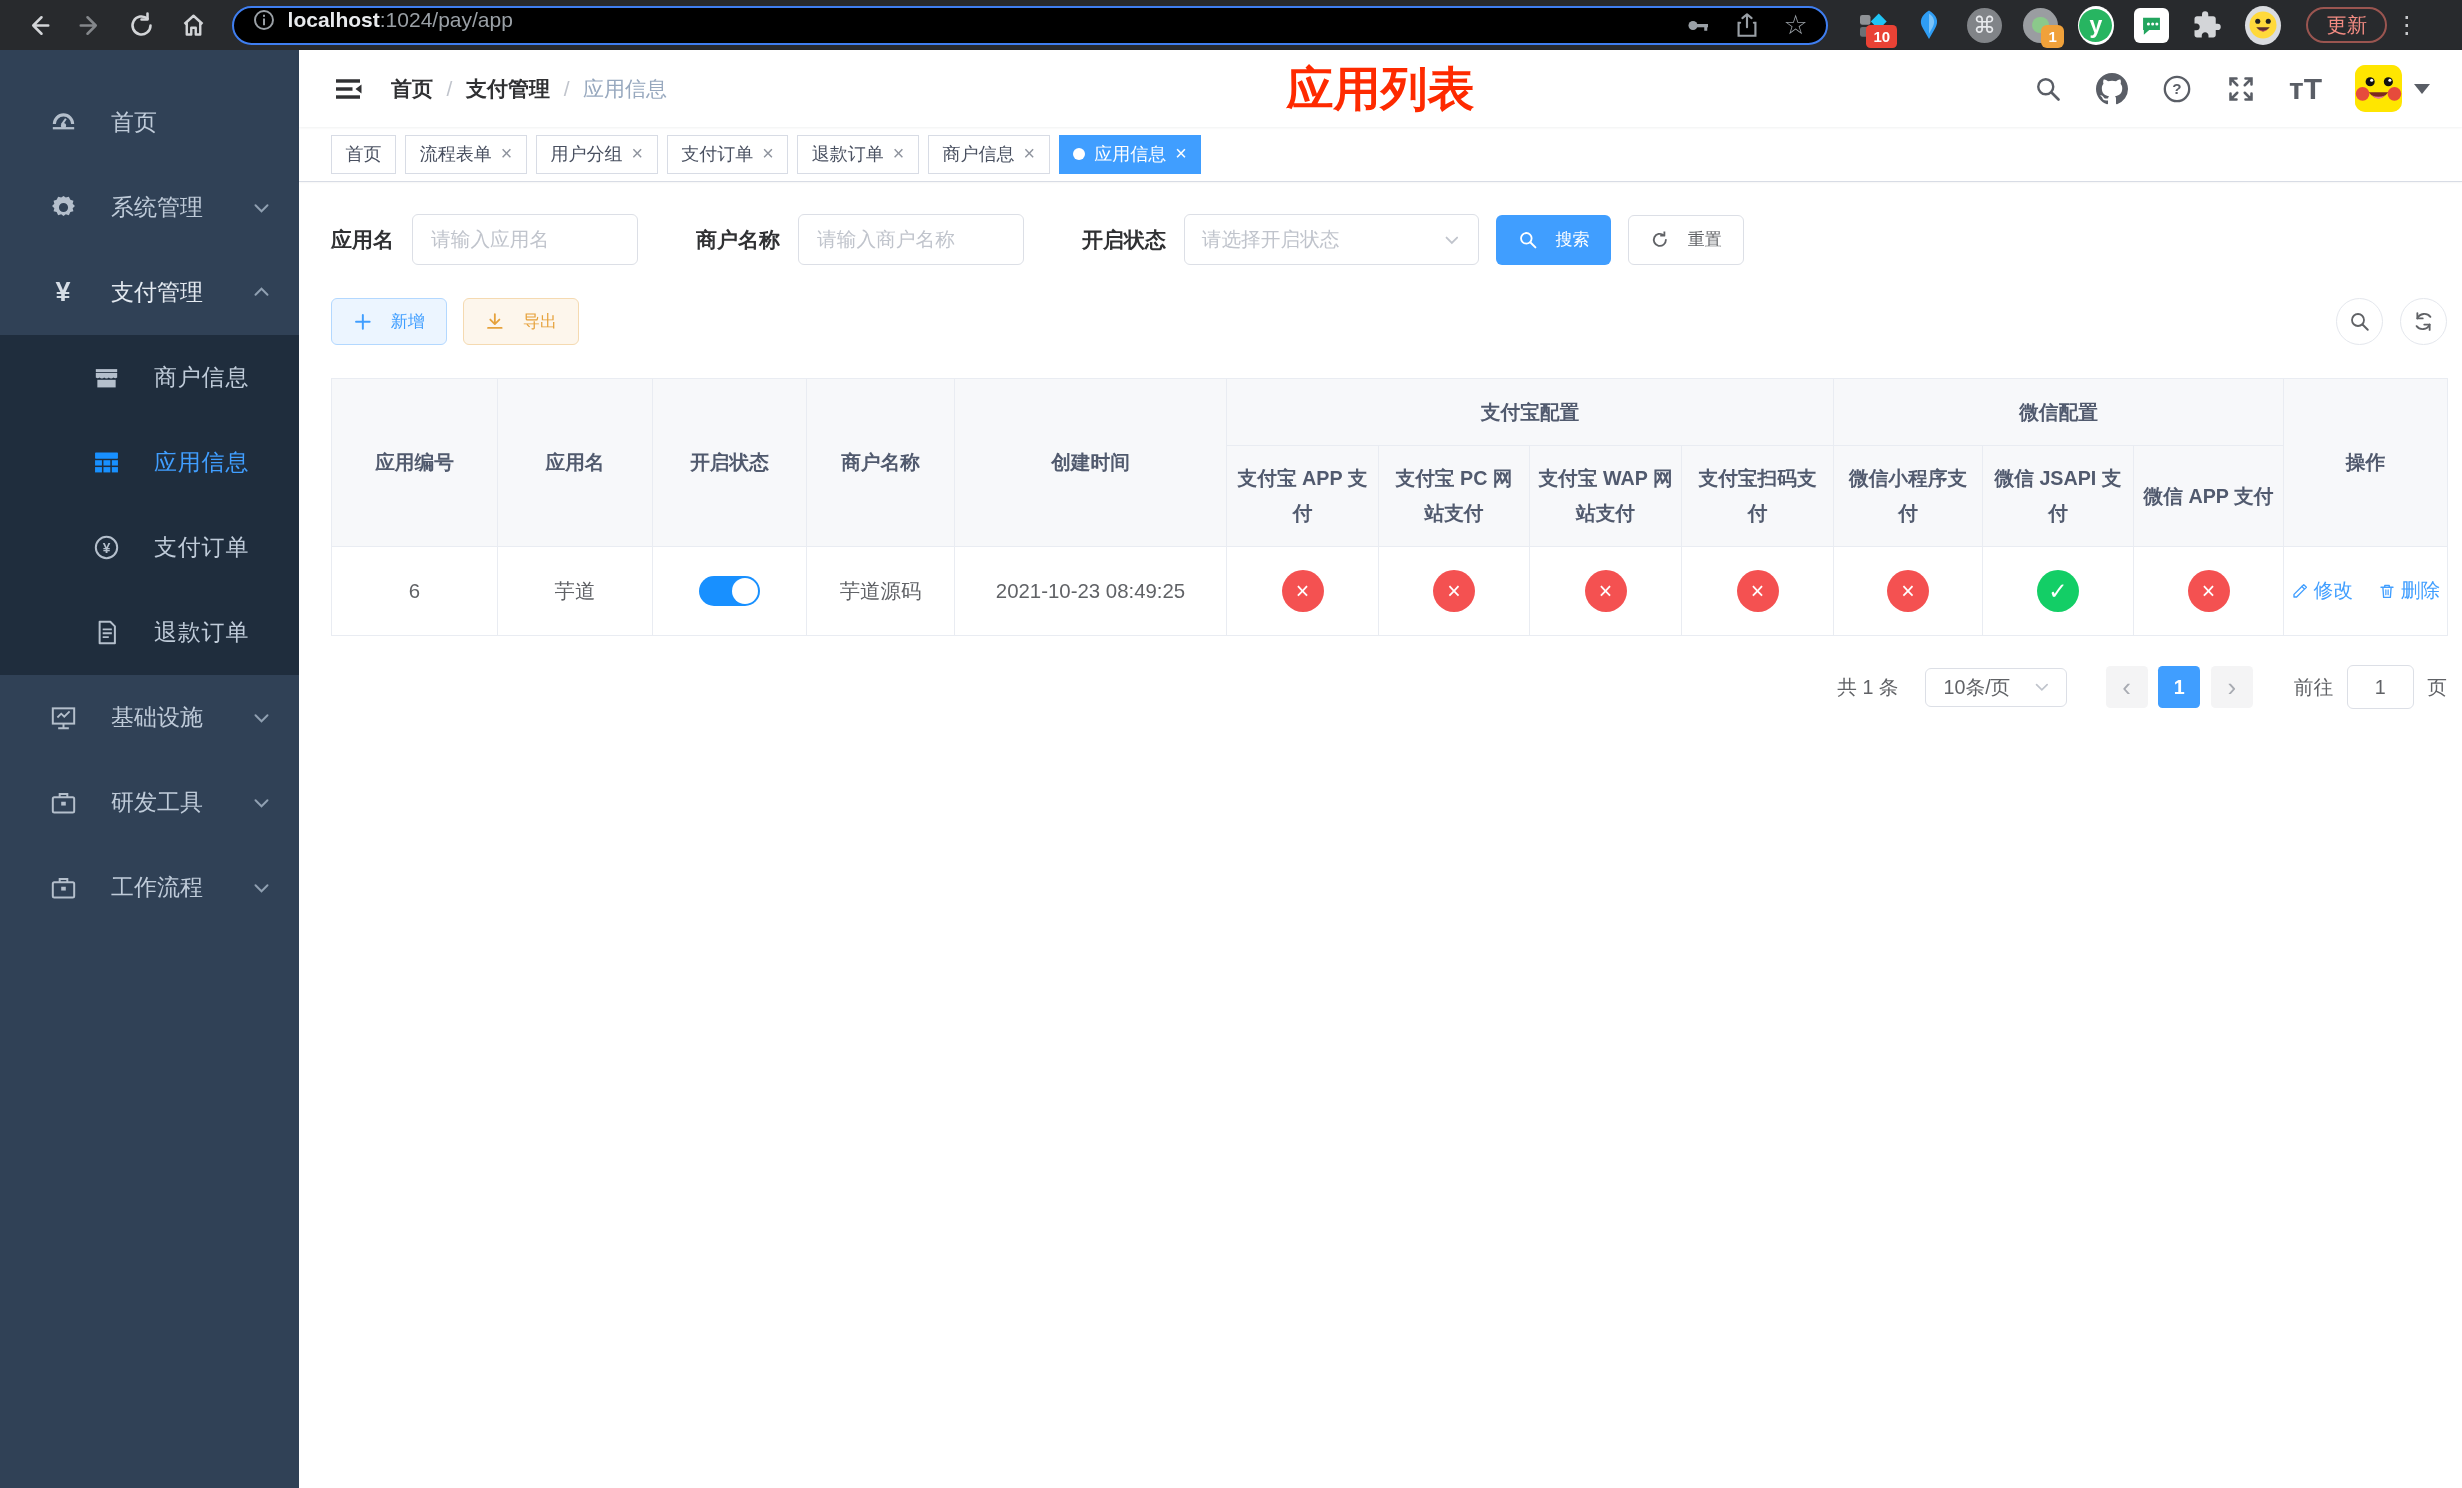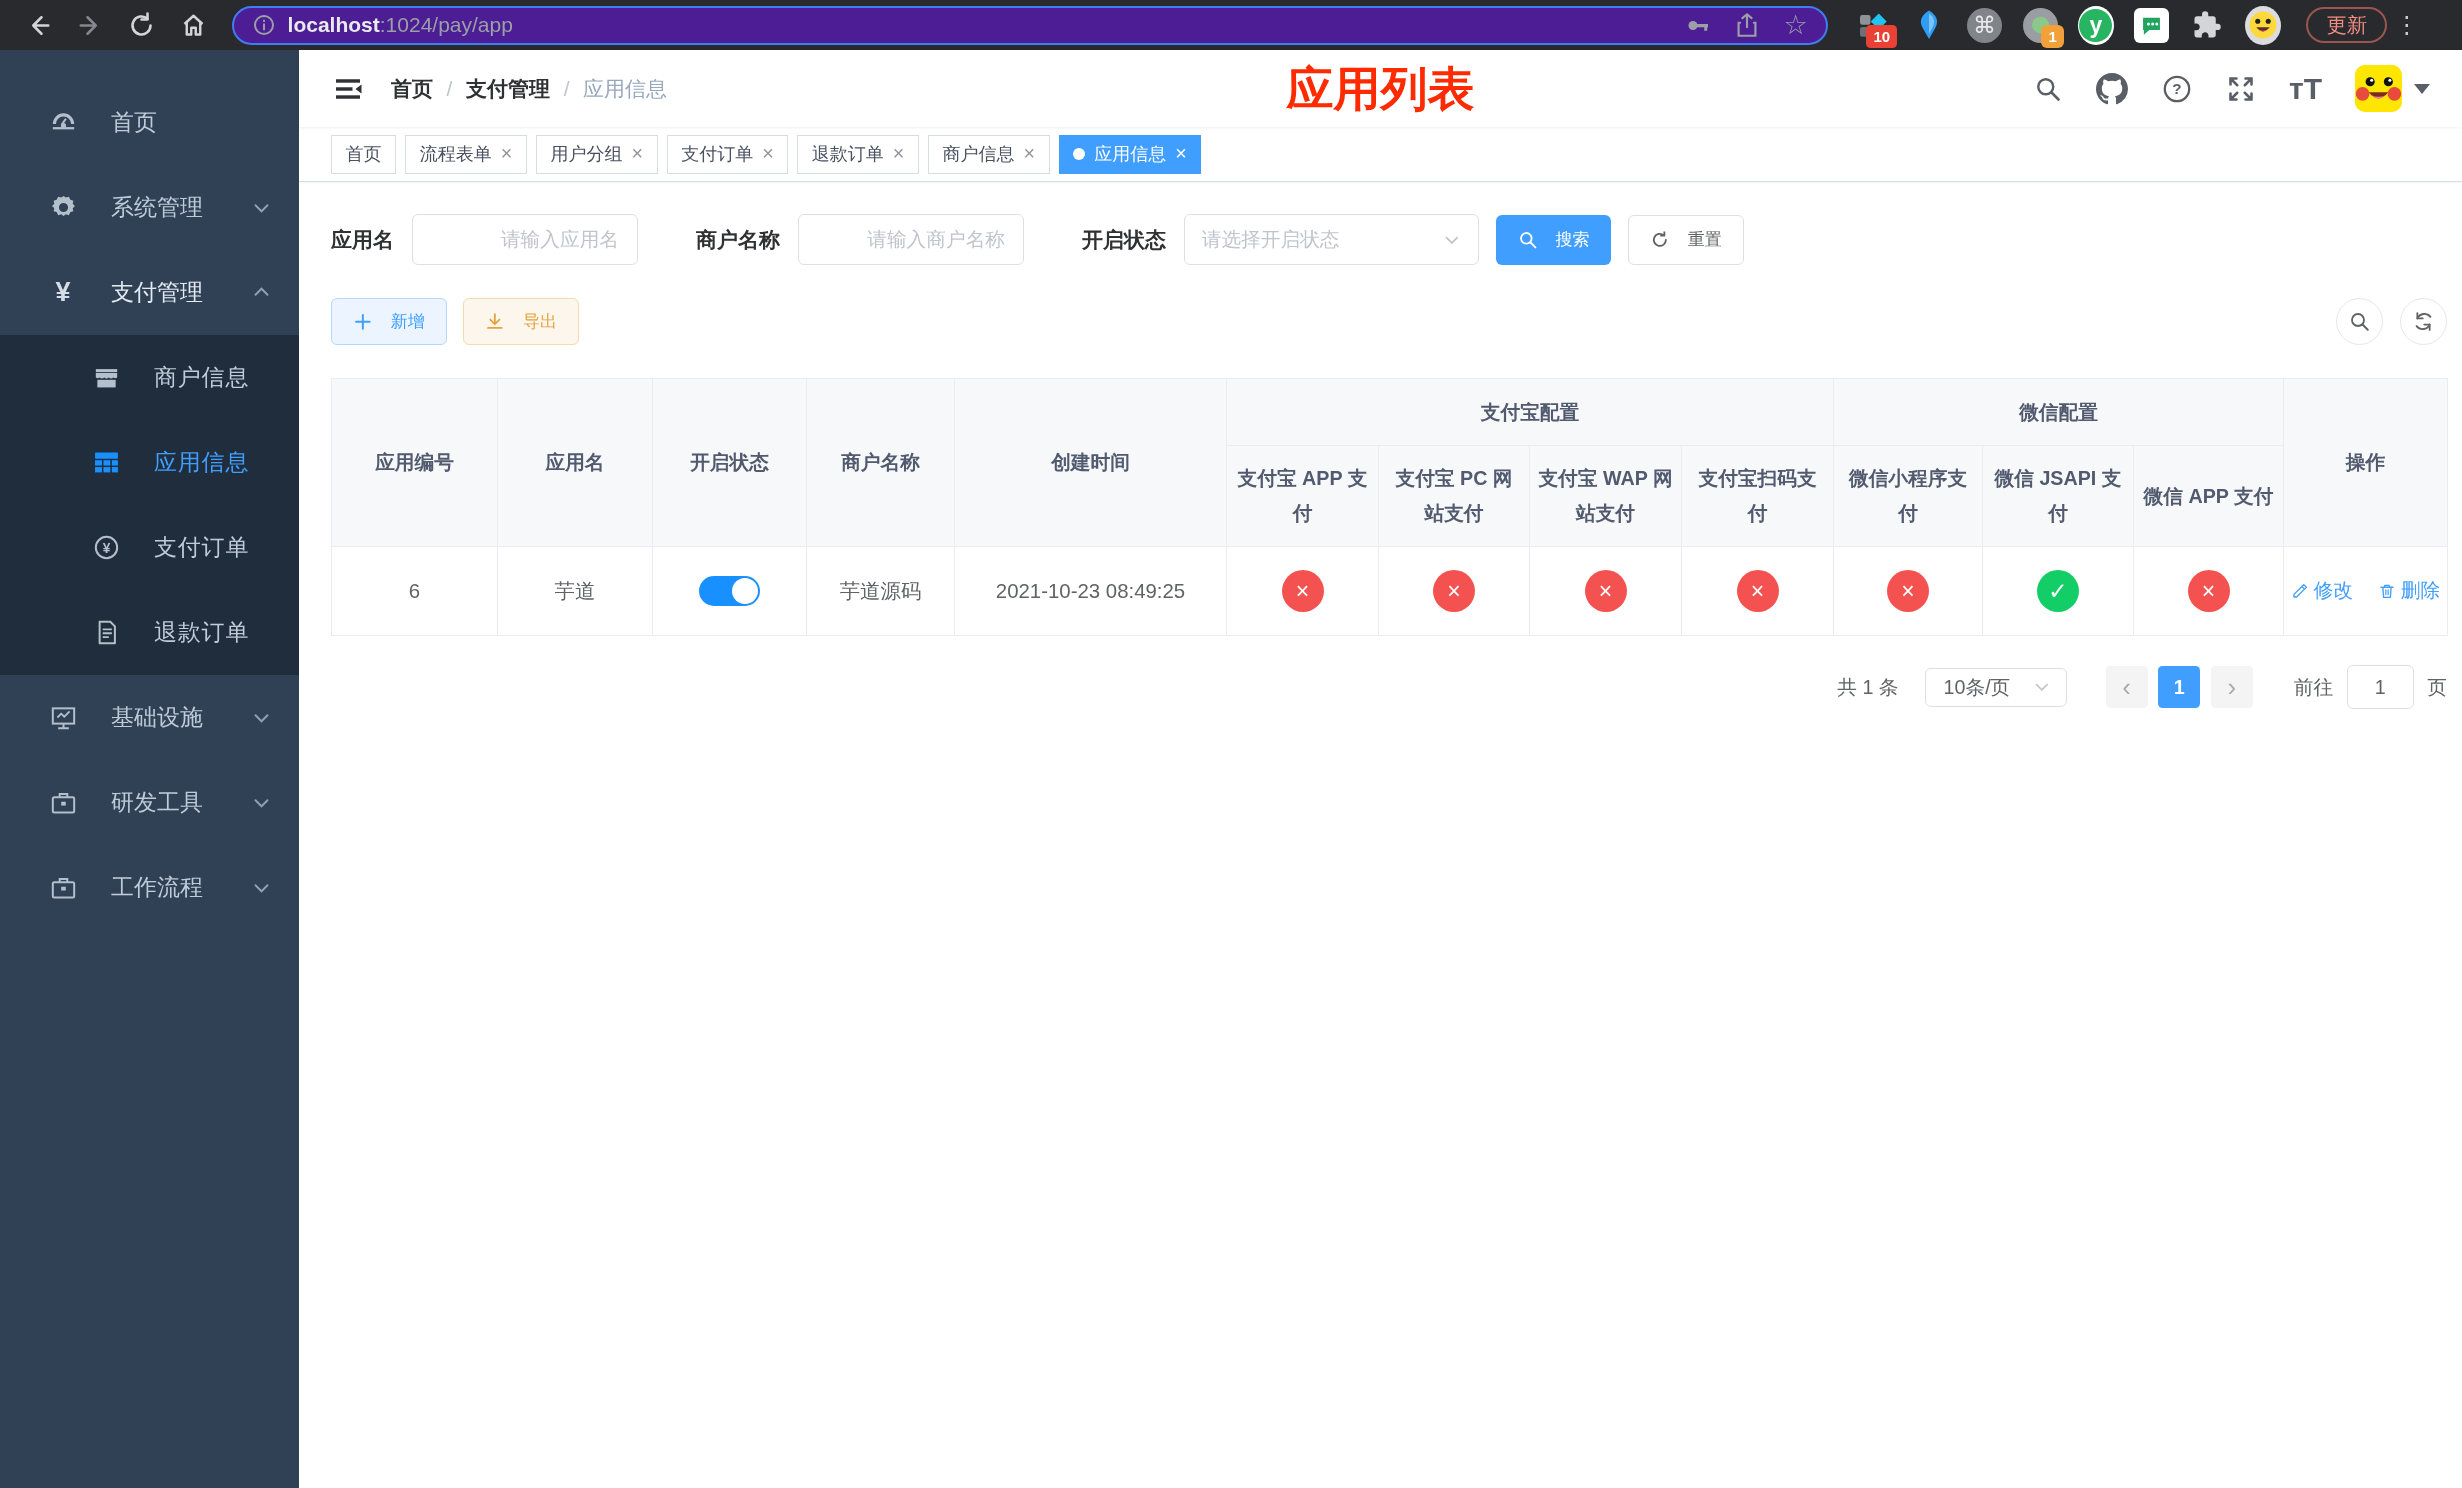--- a/index.html
+++ b/index.html
@@ -3,22 +3,22 @@
 <meta charset="utf-8">
 <style>
   * { box-sizing: border-box; margin: 0; padding: 0; }
   html,body { width:2462px; height:1489px; overflow:hidden; background:#fff;
     font-family:"Liberation Sans","DejaVu Sans",sans-serif; }
 
   
   .browser-bar { position:absolute; top:0; left:0; width:2462px; height:50px;
     background:#282a2d; display:flex; align-items:center; padding:0 15px; gap:4.5px; }
   .nav-ico { width:47px; height:39px; display:flex; align-items:center; justify-content:center; flex:0 0 auto; }
-  .url-pill { width:1596px; height:39px; margin-left:10.6px; background:#4c1d95;
-    border:2.3px solid #3f7ef0; border-radius:21px; display:flex; align-items:center;
+  .url-pill { width:1596px; height:39px; margin-left:10.6px; background:#000000;
+    border:2.3px solid #3f7ef0; border-radius:21px; display:flex; 
     padding:0 18px; gap:12px; flex:0 0 auto; }
   .url-text { font-size:21px; color:#e8eaed; flex:1 1 auto; white-space:nowrap; }
   .url-text .dim { color:#9aa0a6; }
   .pill-right { display:flex; align-items:center; gap:23px; }
   .ext-row { display:flex; align-items:center; gap:19.7px; margin-left:23px; }
   .ext { position:relative; width:36px; height:36px; display:flex; align-items:center; justify-content:center; flex:0 0 auto; }
   .badge { position:absolute; bottom:-4.5px; right:-6px; min-width:23px; height:23px; border-radius:4.5px;
     font-size:15px; font-weight:bold; color:#fff; display:flex; align-items:center; justify-content:center; padding:0 7px;margin-left:8px; }
   .badge.red { background:#e94235; }
   .badge.orange { background:#f0a13a; border-radius:6px; }
@@ -72,21 +72,21 @@
   .tag.active { background:#409eff; border-color:#409eff; color:#fff; }
   .tag.active .close { color:#fff; }
   .tag-dot { width:12px; height:12px; border-radius:50%; background:#fff; }
 
   
   .content { padding:32px 0 0 32px; }
   .filter-row { display:flex; align-items:center; }
   .f-label { font-size:21px; font-weight:bold; color:#303133; margin-right:18px; white-space:nowrap; }
   .f-input { width:226px; height:51px; border:1.5px solid #dcdfe6; border-radius:6px;
     font-size:19.7px; color:#606266; padding:0 18px; outline:none; margin-right:58px;
-    font-family:"Liberation Sans","DejaVu Sans",sans-serif;text-align:right; }
+    font-family:"Liberation Sans","DejaVu Sans",sans-serif; }
   .f-input::placeholder { color:#c0c4cc; }
   .f-select { width:295px; height:51px; border:1.5px solid #dcdfe6; border-radius:6px;
     display:flex; align-items:center; padding:0 16.7px; margin-right:16.7px; cursor:pointer; }
   .f-select .ph { font-size:19.7px; color:#c0c4cc; flex:1; }
   .btn { height:50px; border-radius:6px; font-size:17px; display:inline-flex; align-items:center;
     justify-content:center; gap:18px; padding:0 21px; cursor:pointer; border:1.5px solid transparent; white-space:nowrap; }
   .btn-primary { background:#409eff; color:#fff; }
   .btn-plain { background:#fff; border-color:#dcdfe6; color:#606266; margin-left:16.7px; }
   .toolbar-row { display:flex; align-items:center; margin-top:33px; width:2116px; }
   .btn-add { background:#ecf5ff; border-color:#b3d8ff; color:#409eff; height:47px; }

